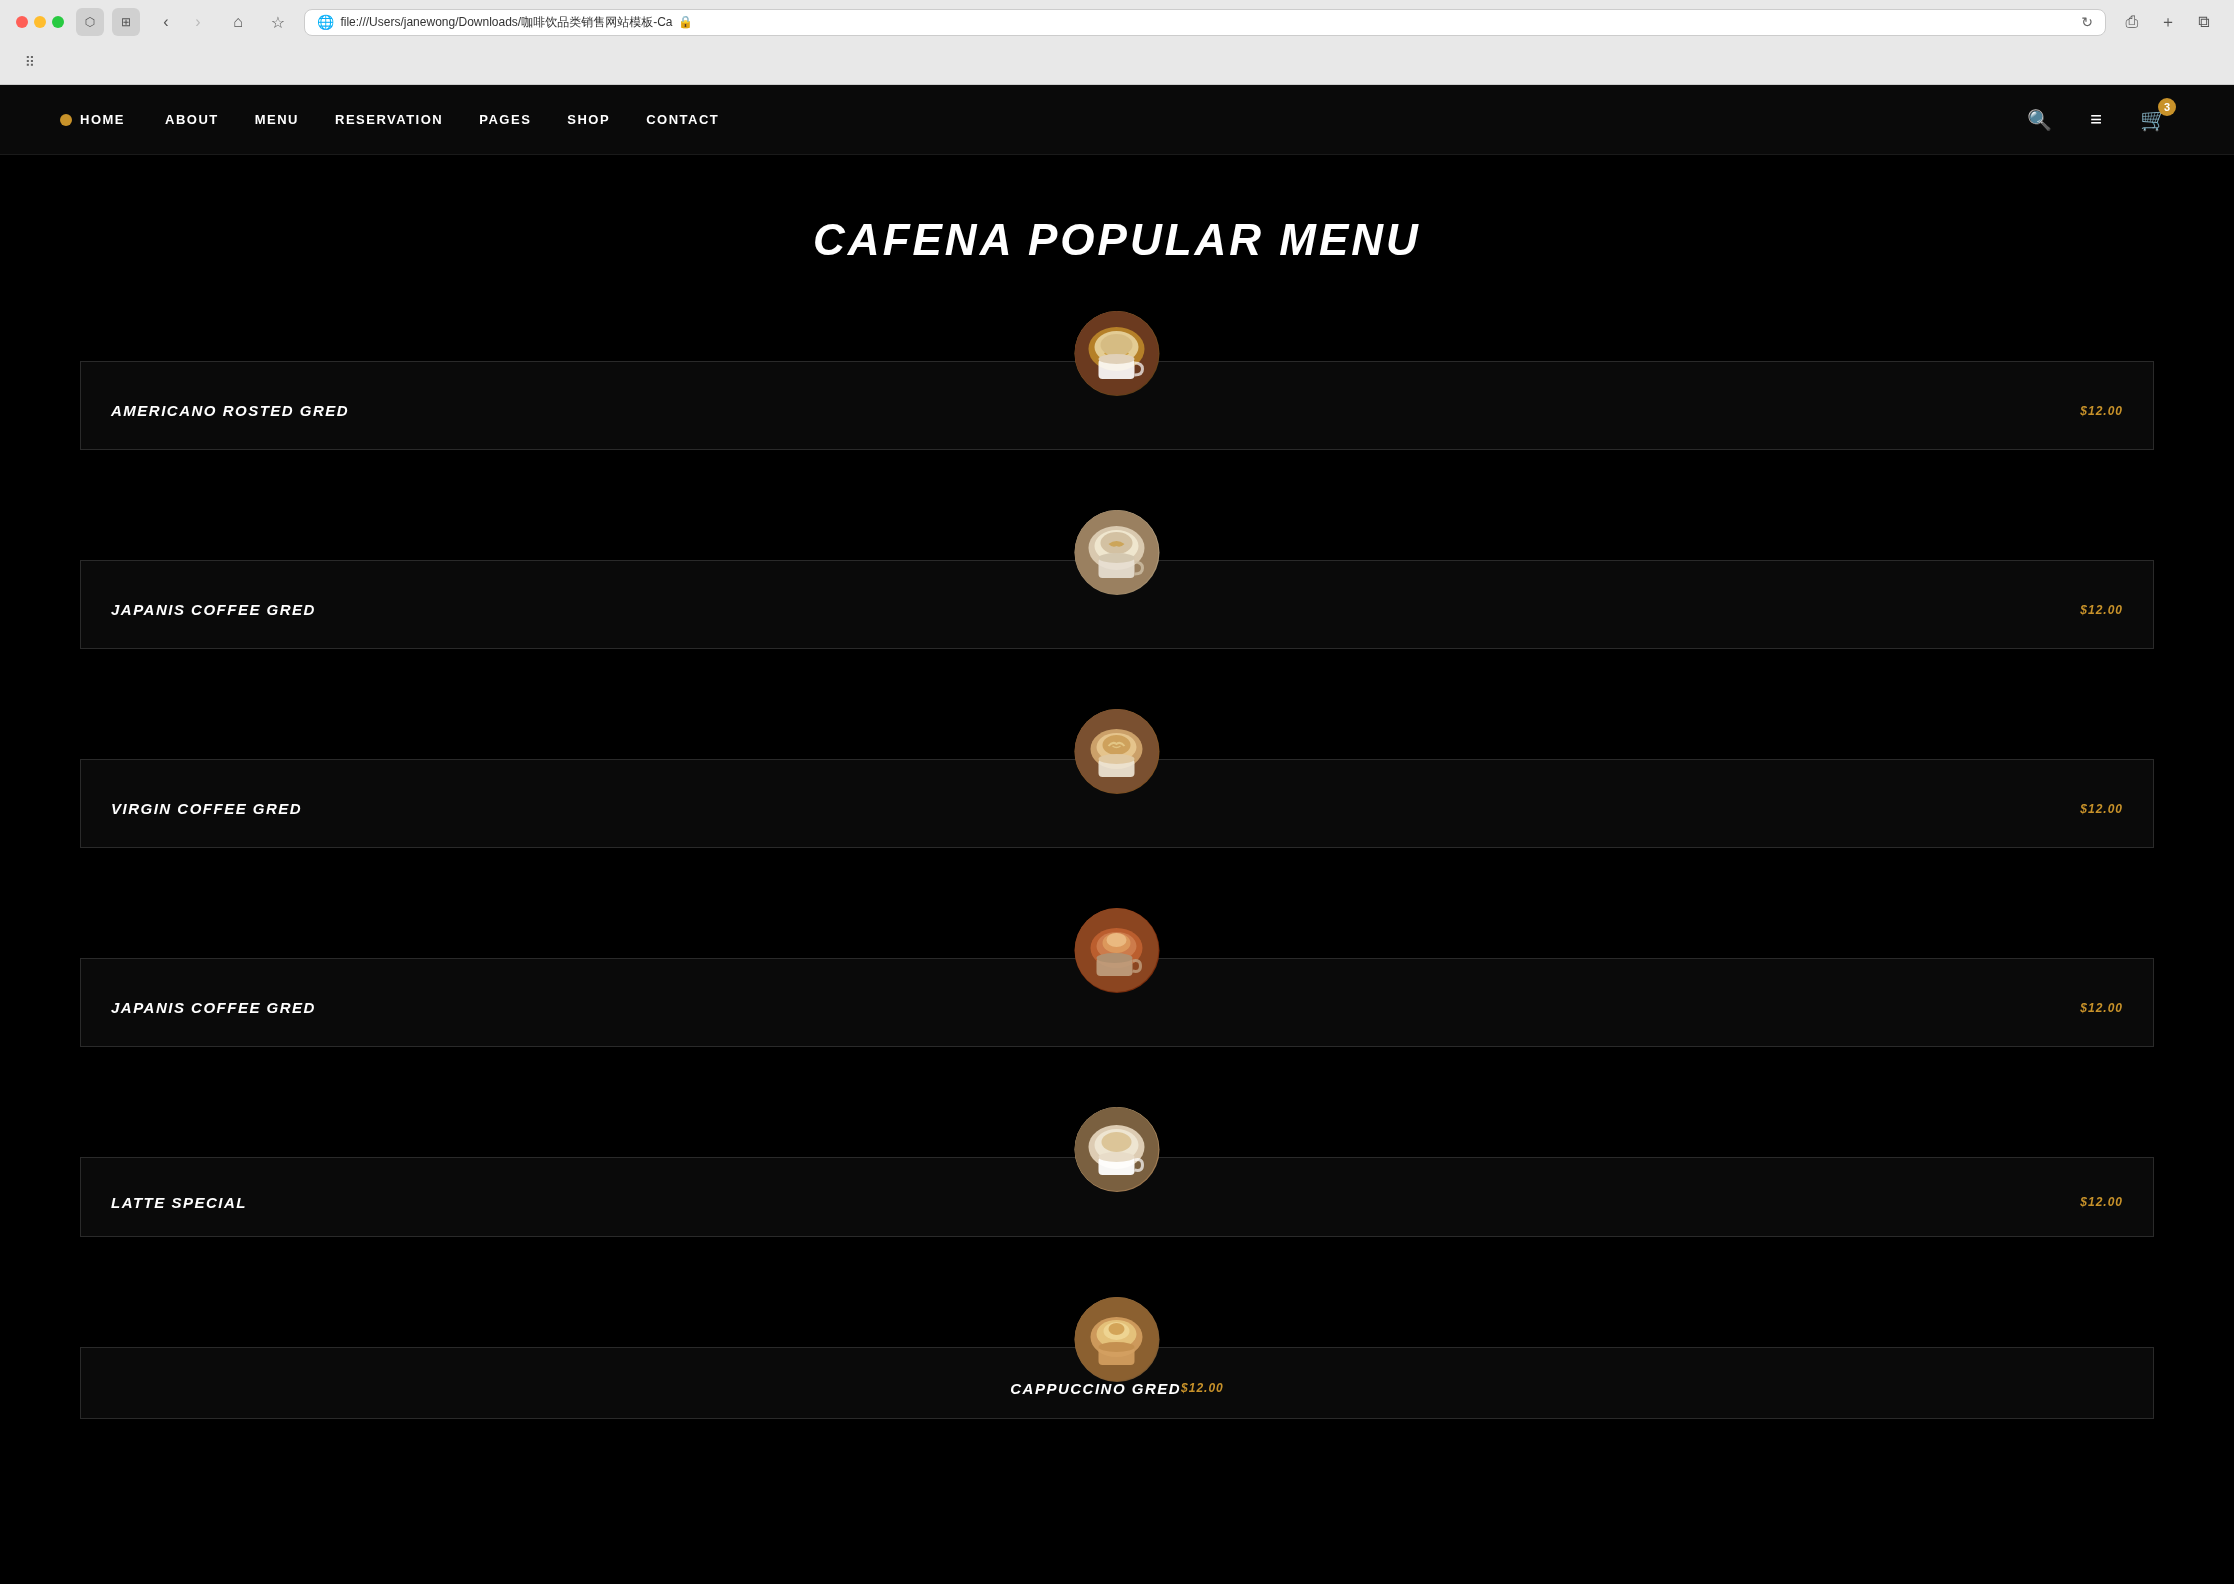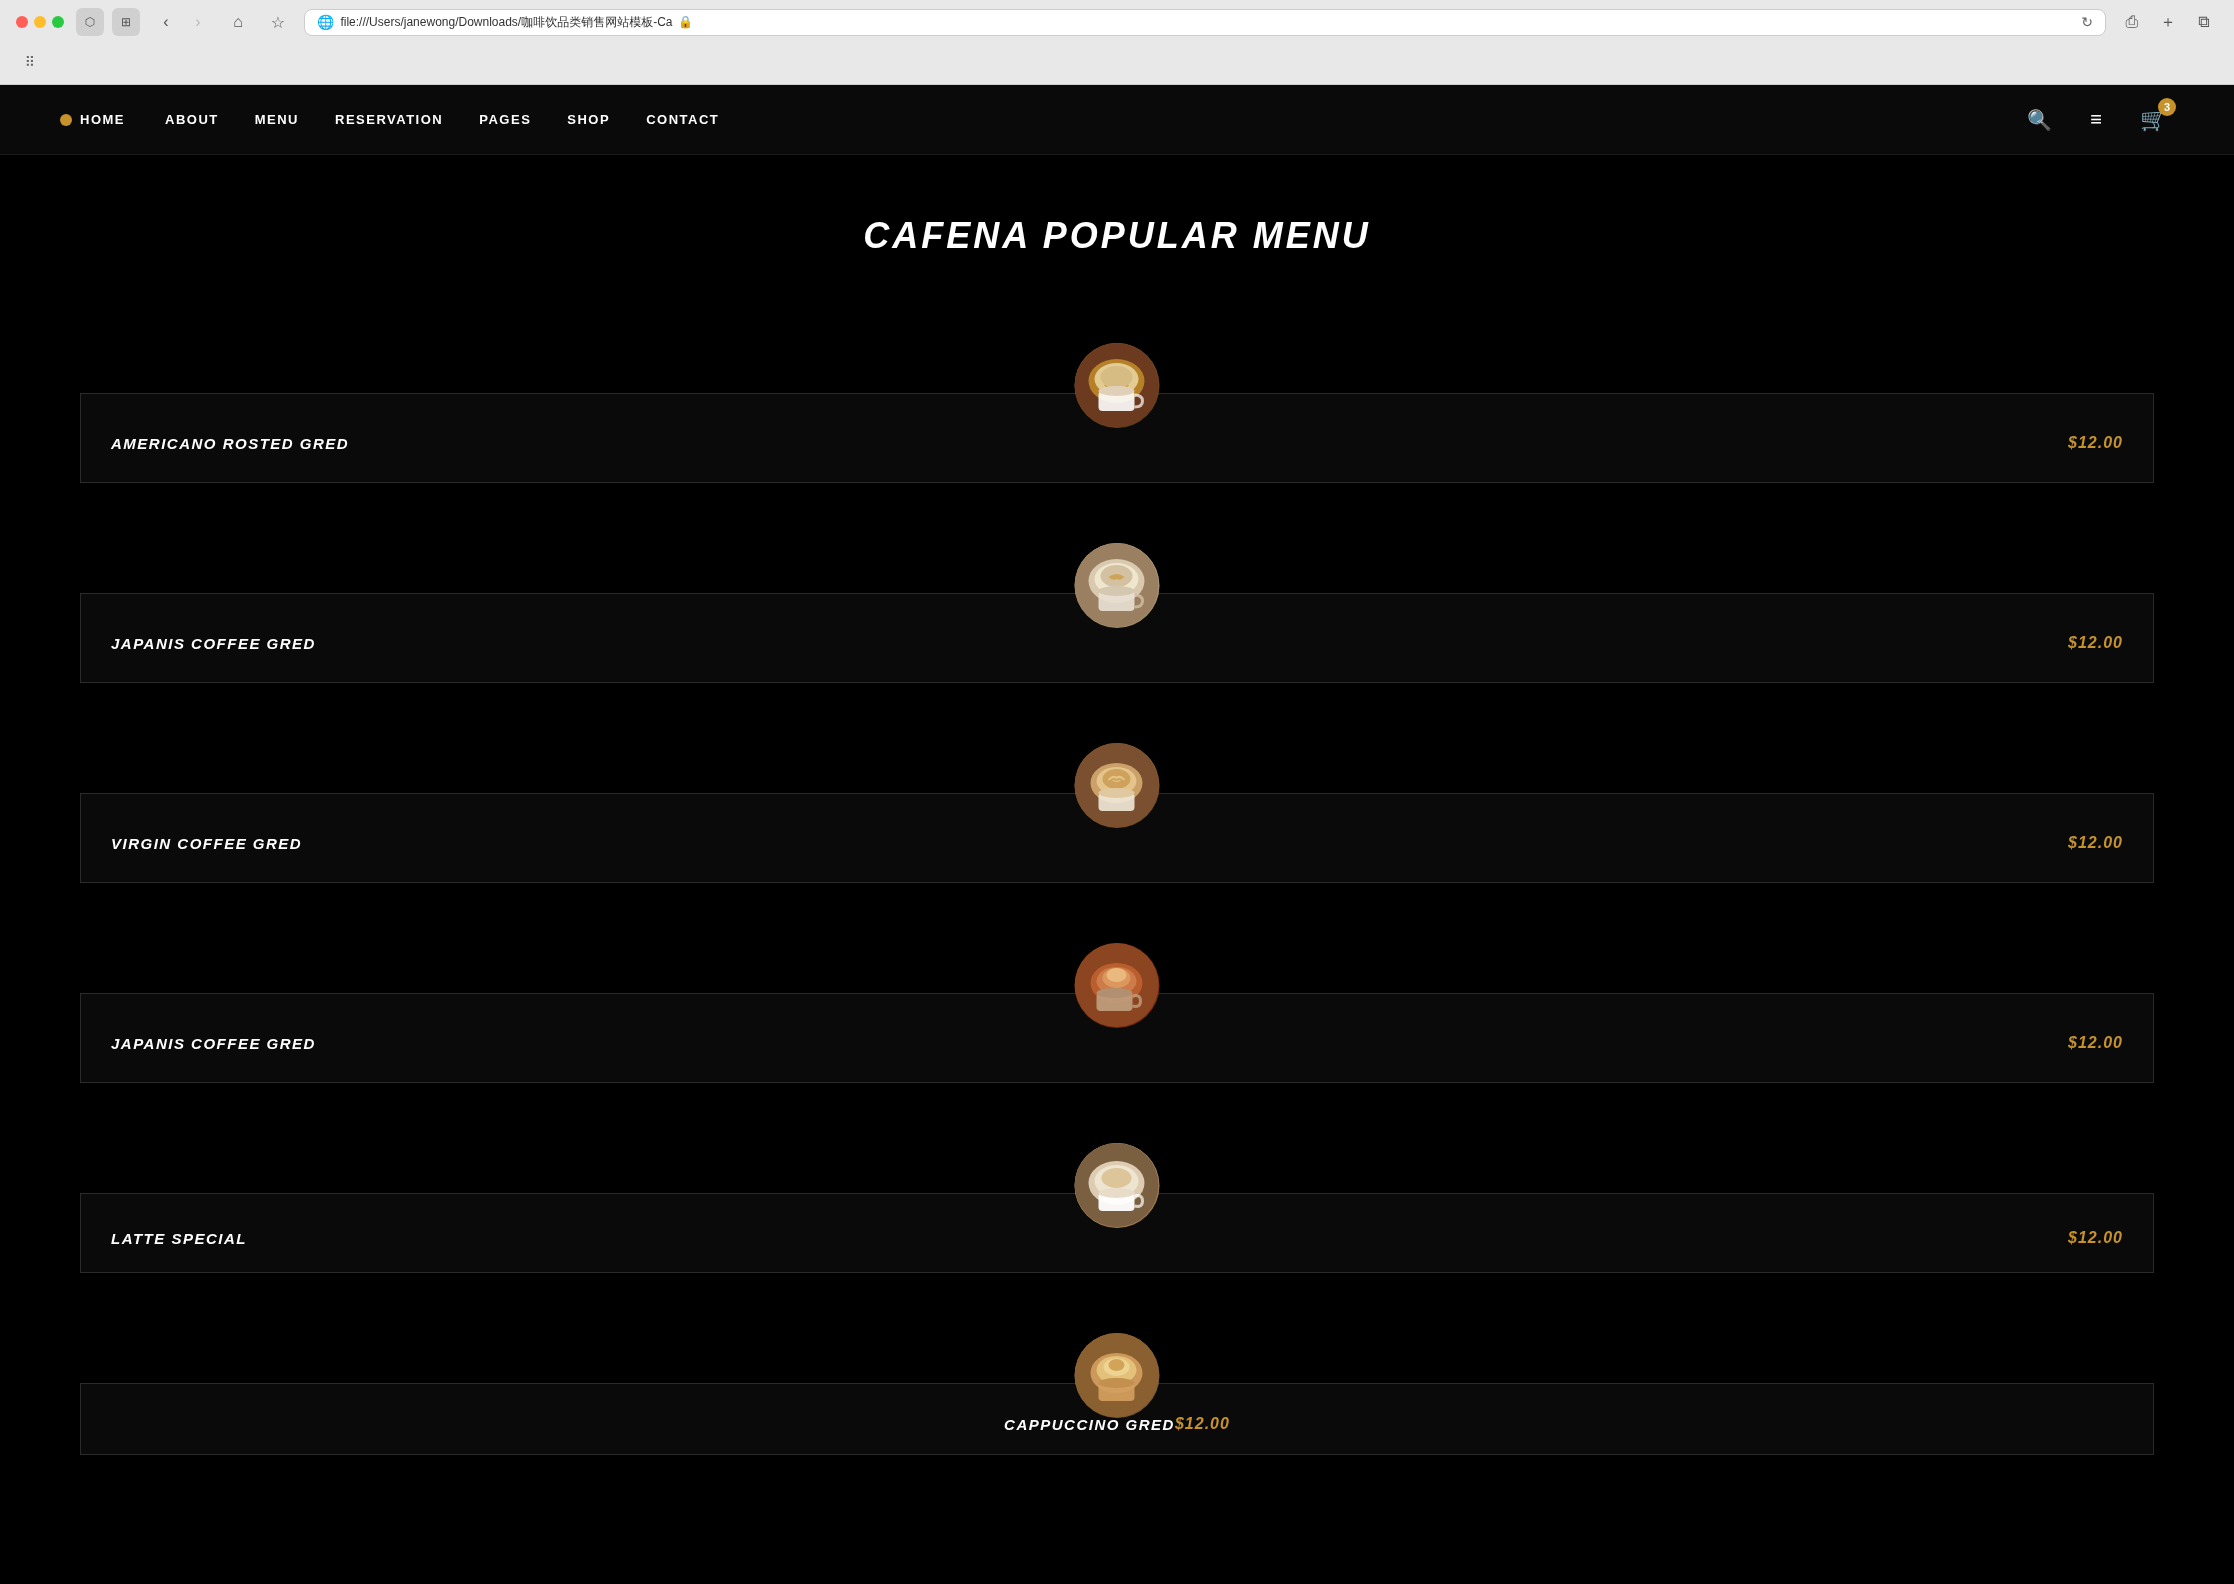--- a/index.html
+++ b/index.html
@@ -223,26 +223,26 @@
     }
 
     
     .main-content {
       background: #000;
       padding: 60px 80px 40px;
     }
 
     .page-title {
       text-align: center;
-      font-size: 36px;
+      font-size: 44px;
       font-weight: 900;
       letter-spacing: 3px;
       text-transform: uppercase;
       color: #fff;
-      margin-bottom: 86px;
+      margin-bottom: 46px;
       font-style: italic;
     }
 
     .menu-grid {
       display: grid;
       grid-template-columns: 1fr;
       gap: 60px 37px;
     }
 
     .menu-card {
@@ -267,21 +267,21 @@
     .menu-card-name {
       font-size: 15px;
       font-weight: 900;
       letter-spacing: 1.5px;
       text-transform: uppercase;
       color: #fff;
       font-style: italic;
     }
 
     .menu-card-price {
-      font-size: 16px;
+      font-size: 12px;
       font-weight: 900;
       color: #c8922a;
       font-style: italic;
       letter-spacing: 1px;
     }
 
     
     .cup-1 { background: radial-gradient(circle at 40% 35%, #d4a96a, #8b5e2a, #3d2007); }
     .cup-2 { background: radial-gradient(circle at 50% 40%, #e8e0d0, #c4b090, #7a6040); }
     .cup-3 { background: radial-gradient(circle at 45% 40%, #d4a870, #9b6830, #5a3515); }

